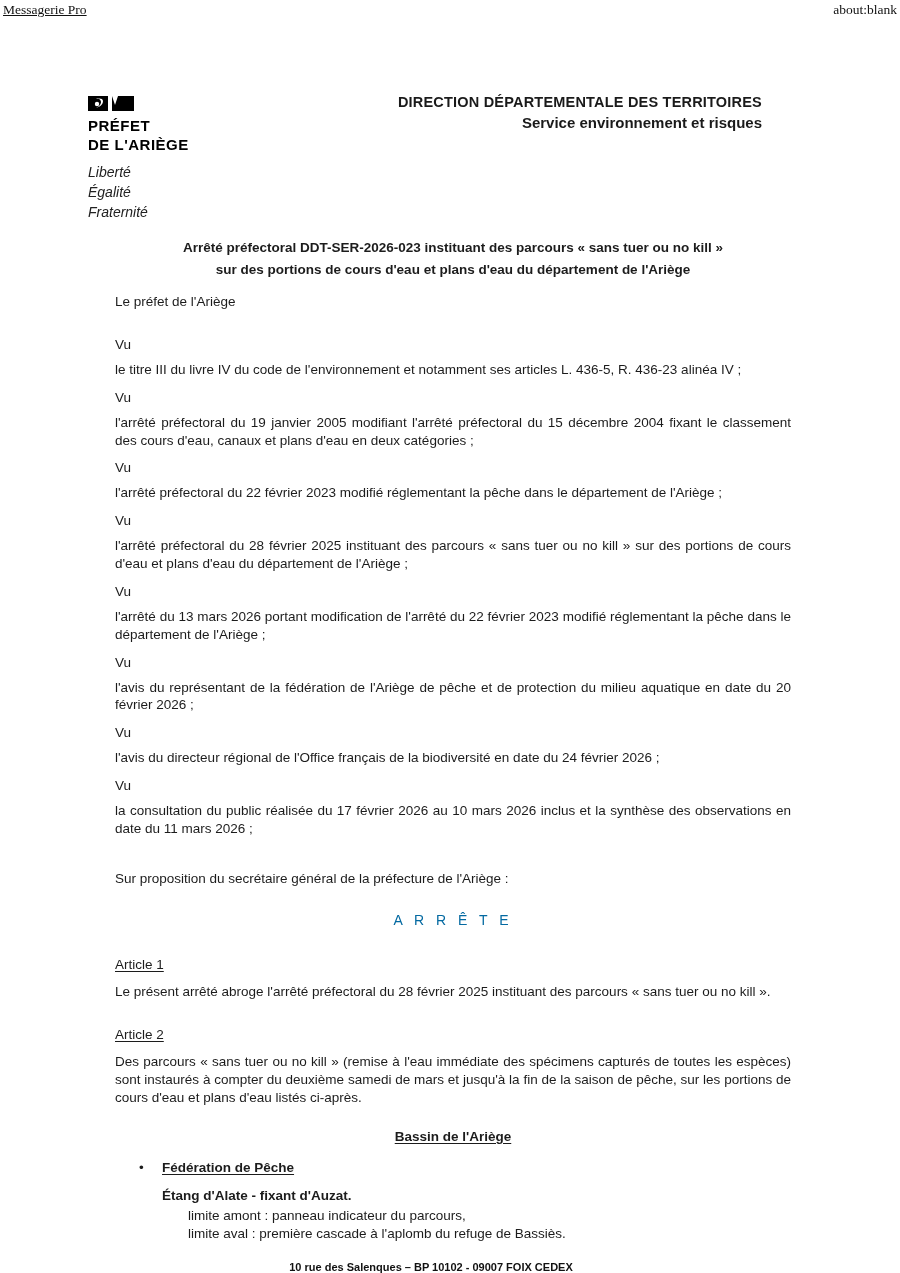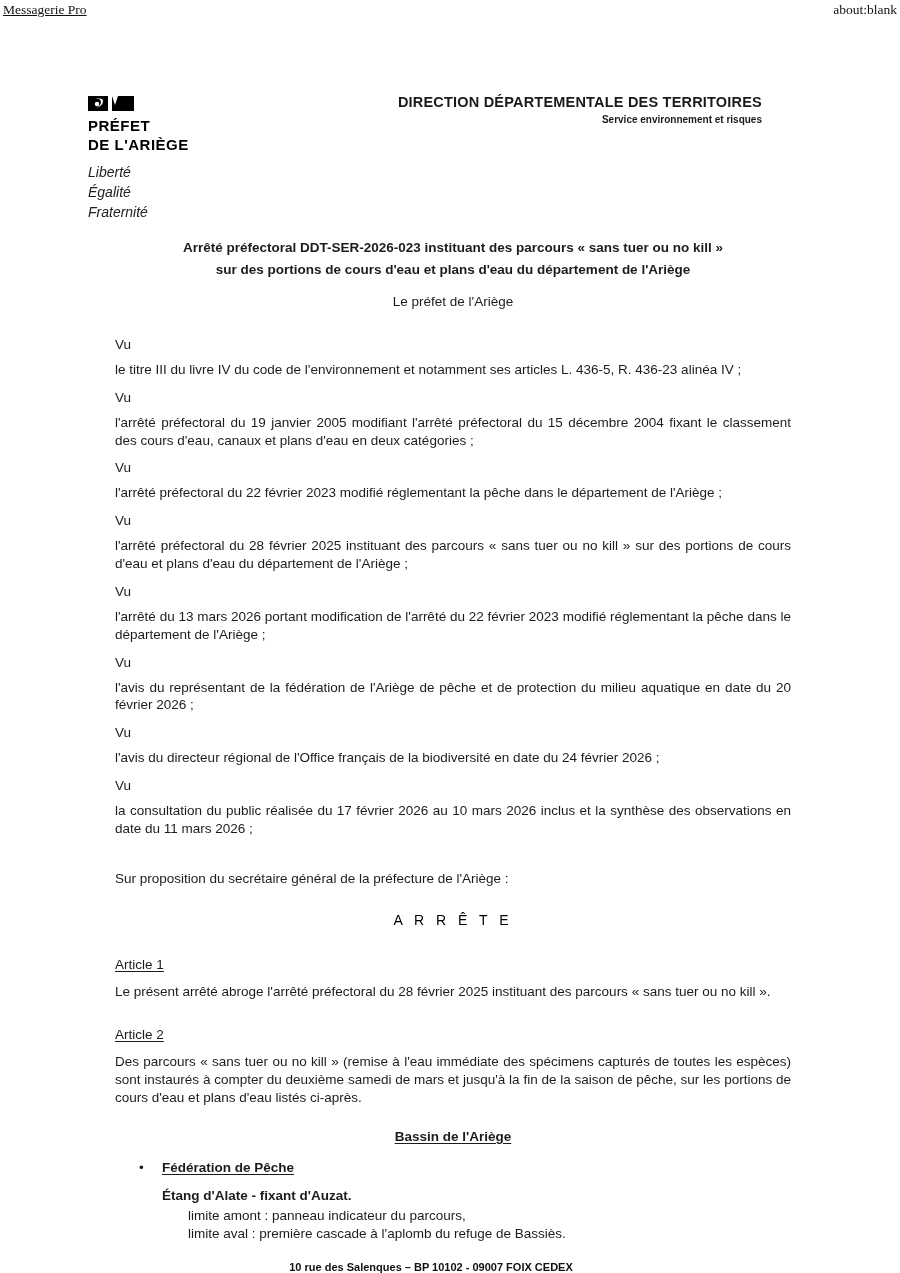--- a/index.html
+++ b/index.html
@@ -17,32 +17,32 @@
 
   
   .logo-block { position:absolute; left:88px; top:96px; width:220px; }
   .marianne { width:46px; height:18px; display:block; }
   .logo-name { font-weight:bold; font-size:15px; letter-spacing:0.5px; line-height:1.25; margin-top:3px; color:#000; }
   .motto { margin-top:7px; font-family:Liberation Sans, sans-serif; font-style:italic; font-size:14px; line-height:1.45; color:#222; }
 
   
   .dept-header { position:absolute; right:138px; top:94px; width:420px; text-align:right; color:#1a1a1a; }
   .dept-line1 { font-weight:bold; font-size:14.5px; letter-spacing:0.2px; }
-  .dept-line2 { font-weight:bold; font-size:10px; margin-top:4px; }
+  .dept-line2 { font-weight:bold; font-size:15px; margin-top:4px; }
 
   
   .doc { position:absolute; left:115px; top:237px; width:676px; font-size:13.5px; line-height:1.32; }
   .title { text-align:center; font-weight:bold; line-height:1.6; }
-  .subtitle { text-align:center; margin-top:13px; }
+  .subtitle { text-align:left; margin-top:13px; }
   .vu-list { margin-top:25px; }
   .vu-item { display:flex; margin-bottom:10px;flex-direction:column; }
   .vu-label { width:25px; flex:0 0 25px; }
   .vu-text { flex:1; text-align:justify; }
   .proposition { margin-top:32px; }
-  .arrete { text-align:center; margin-top:24px; font-size:14px; letter-spacing:4px; color:#000000; }
+  .arrete { text-align:center; margin-top:24px; font-size:14px; letter-spacing:4px; color:#0369a1; }
   .article-heading { margin-top:26px; text-decoration:underline; text-underline-offset:2px; }
   .article-body { margin-top:9px; text-align:justify; }
   .bassin-heading { margin-top:21px; text-align:center; font-weight:bold; text-decoration:underline; text-underline-offset:2px; }
   .bullet-row { margin-top:13px; display:flex; }
   .bullet-dot { width:23px; flex:0 0 23px; padding-left:24px; box-sizing:content-box; }
   .federation { font-weight:bold; text-decoration:underline; text-underline-offset:2px; }
   .spot { margin-left:47px; margin-top:11px; font-weight:bold; }
   .limite { margin-left:73px; line-height:1.3; }
   .limite-first { margin-top:2px; }
 

